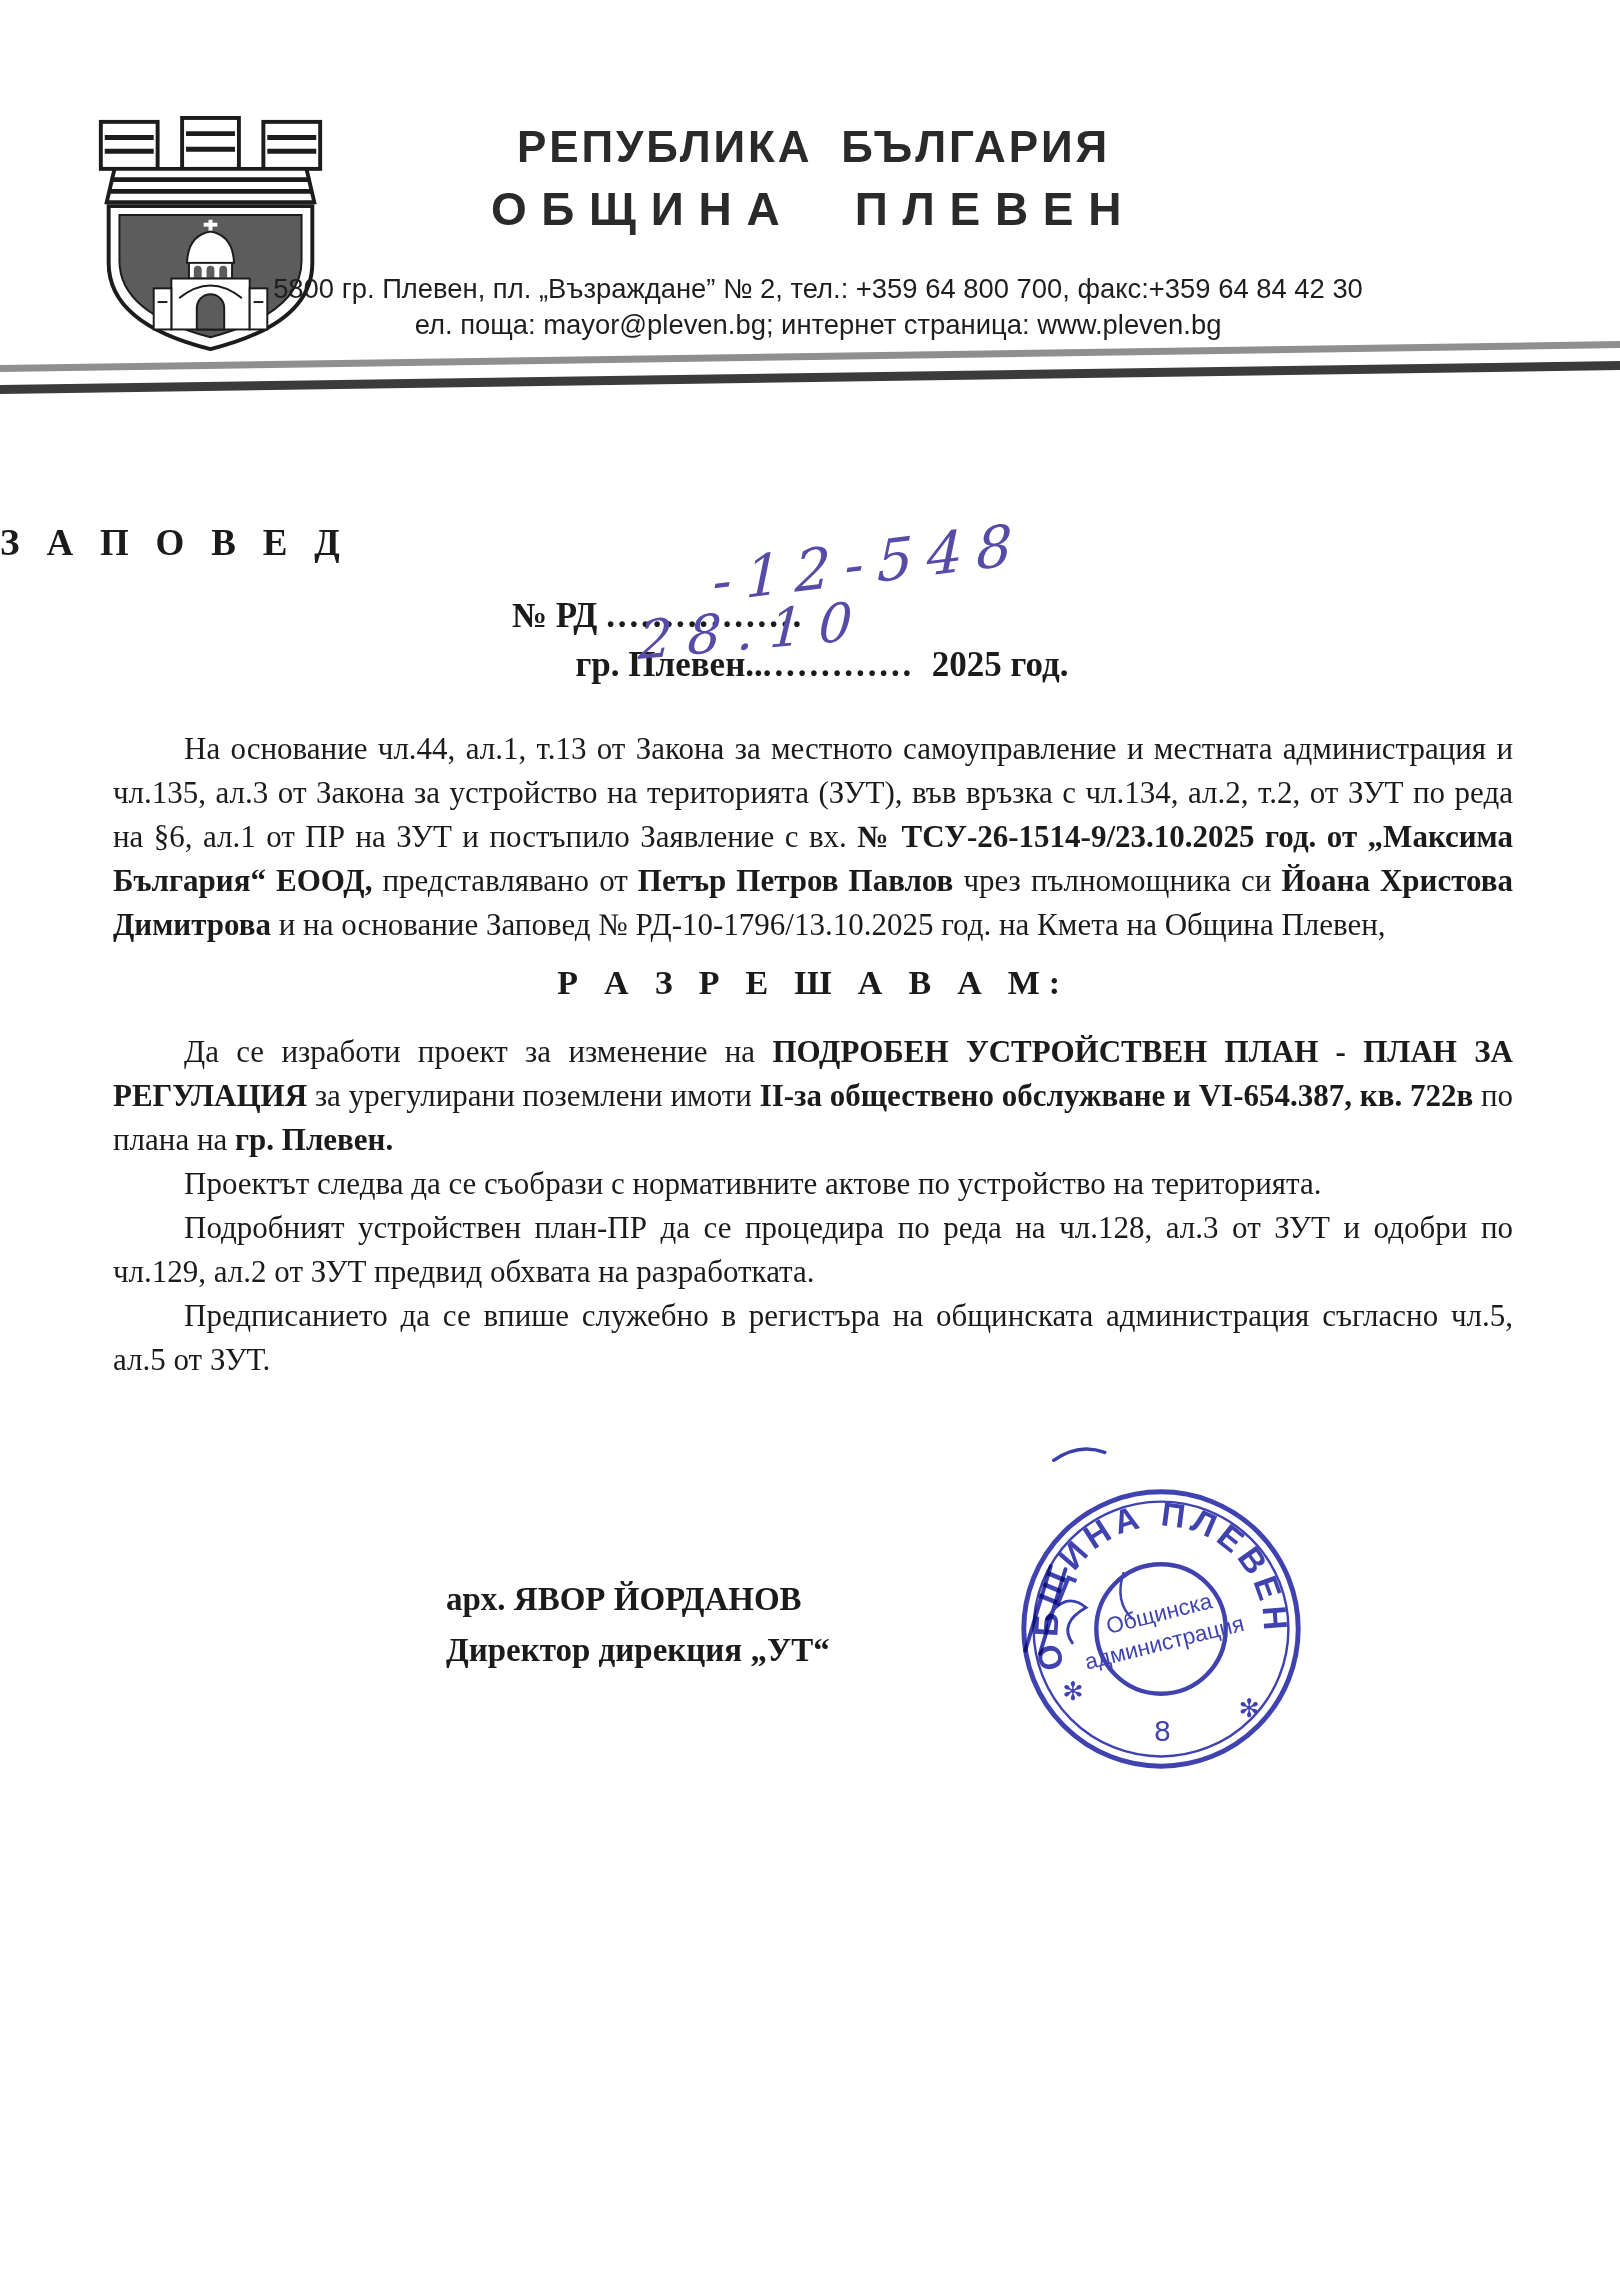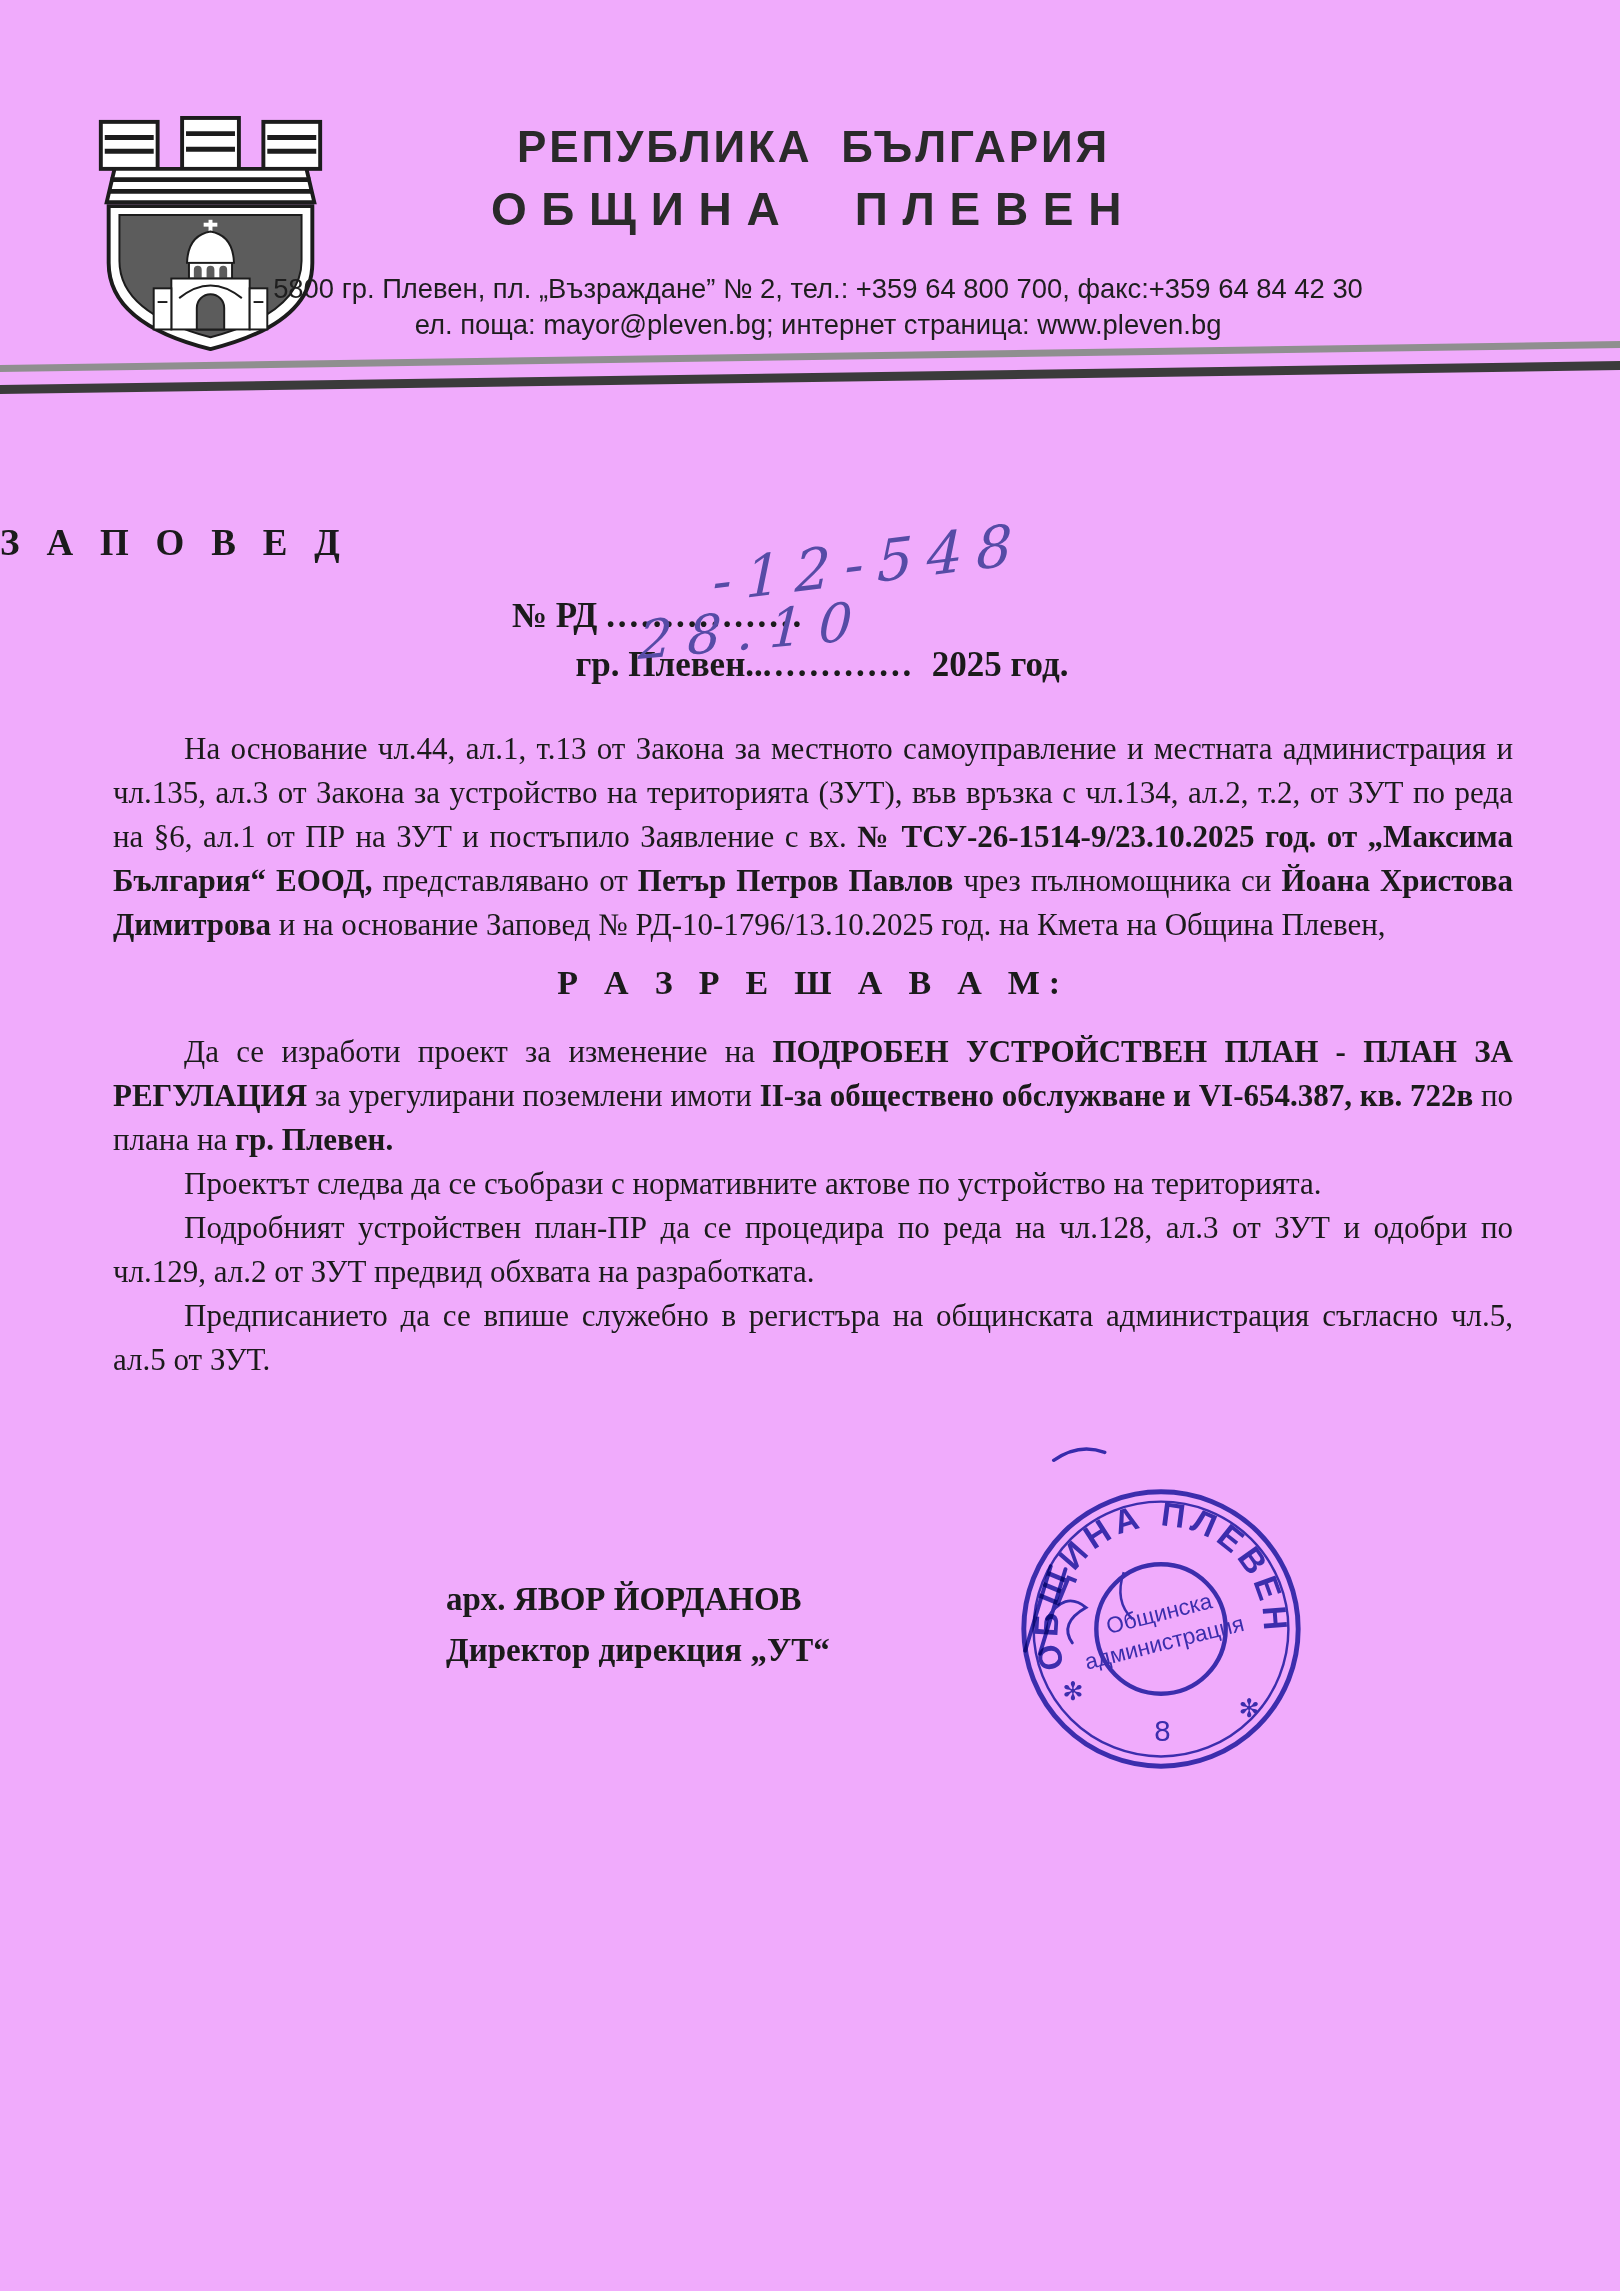--- a/index.html
+++ b/index.html
@@ -1,20 +1,20 @@
 <!DOCTYPE html>
 <html lang="bg"><head>
 <meta charset="utf-8">
 <style>
   html,body{margin:0;padding:0;background:#e8e8e8;}
   .page{
     position:relative;
     width:1620px;height:2292px;
     margin:0 auto;
-    background:#f0abfc;
+    background:#ffffff;
     overflow:hidden;
     font-family:"Liberation Serif", serif;
     color:#1b1b1b;
   }
   
   .coat{position:absolute;left:93px;top:114px;width:235px;height:239px;}
   .hdr-titles{position:absolute;left:333px;top:116px;width:961px;text-align:center;
     font-family:"Liberation Sans", sans-serif;font-weight:bold;color:#2a2a2a;}
   .hdr-republic{font-size:44px;letter-spacing:2.9px;word-spacing:13.7px;line-height:61px;}
   .hdr-municipality{font-size:46px;letter-spacing:14.7px;word-spacing:33px;line-height:65px;}

